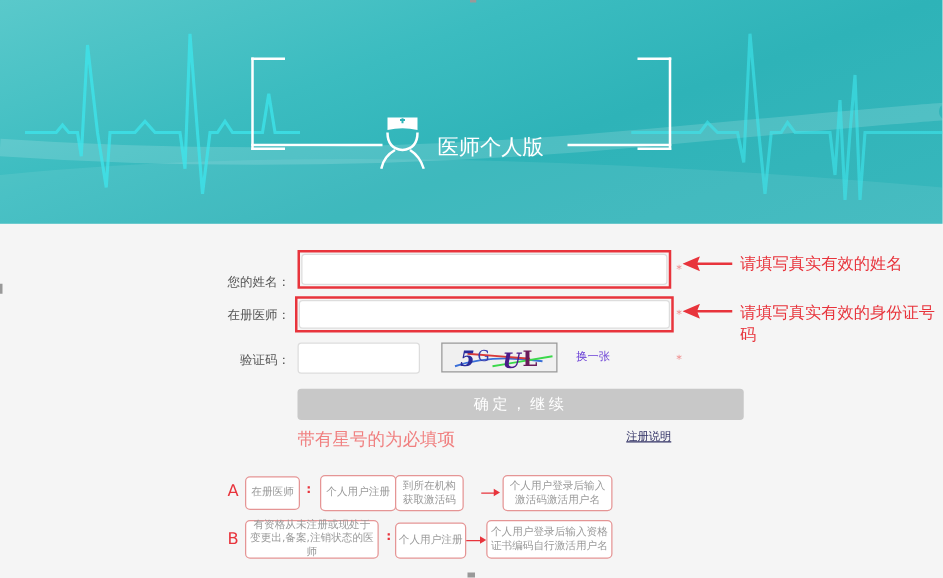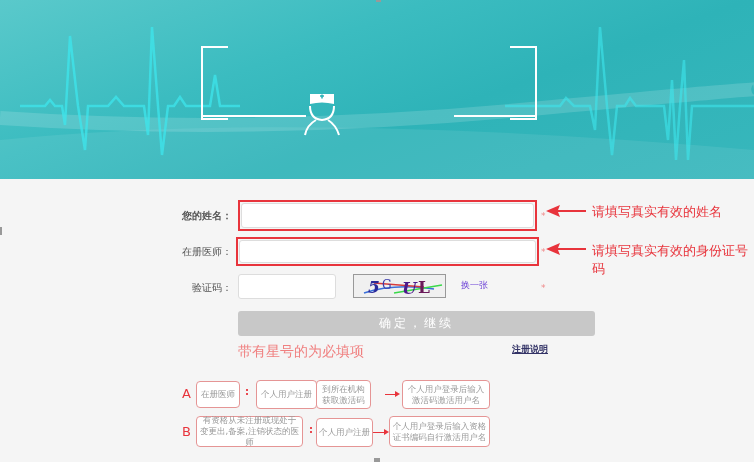--- a/index.html
+++ b/index.html
@@ -21,21 +21,21 @@
   .field { position:absolute; background:#fff; border:1px solid #ddd; border-radius:3px; box-sizing:border-box; }
   .hl { position:absolute; border:2px solid #e8343c; box-sizing:border-box; }
   .star { position:absolute; color:#f08a8a; font-size:9px; }
   .arrow { position:absolute; }
   .note { position:absolute; color:#e8343c; font-size:13px; line-height:18px; }
   .captcha { position:absolute; left:353px; top:274px; width:93px; height:24px; border:1px solid #999; background:#f0f0f0; box-sizing:border-box; }
   .change-link { position:absolute; left:461px; top:279px; font-size:9px; color:#6a3fd6; }
   .submit { position:absolute; left:238px; top:311px; width:357px; height:25px; background:#c8c8c8; border-radius:3px; color:#fff;
     font-size:12px; letter-spacing:3px; display:flex; align-items:center; justify-content:center; border:none; }
   .req-note { position:absolute; left:238px; top:343px; font-size:14px; color:#f08080; }
-  .help-link { position:absolute; left:512px; top:343px; font-size:9px; color:#336; text-decoration:underline;font-weight:bold; }
+  .help-link { position:absolute; left:501px; top:343px; font-size:9px; color:#336; text-decoration:underline; }
 
   .flow-letter { position:absolute; color:#e8343c; font-size:13px; }
   .fbox { position:absolute; border:1px solid #e59595; border-radius:4px; background:#fff; color:#999; font-size:8.5px;
     display:flex; align-items:center; justify-content:center; text-align:center; line-height:11px; box-sizing:border-box; padding:0 2px; }
   .fcolon { position:absolute; color:#e8343c; font-size:10px; font-weight:bold; }
   .farrow { position:absolute; height:0; border-top:1.5px solid #e8343c; }
   .farrow::after { content:""; position:absolute; right:-2px; top:-4.5px; border-left:5px solid #e8343c; border-top:3.5px solid transparent; border-bottom:3.5px solid transparent; }
   .edge-mark { position:absolute; background:#999; }
 </style>
 </head>
@@ -52,26 +52,27 @@
   <div class="br-left-bot"></div>
   <div class="bracket br-right"></div>
   <div class="br-right-bot"></div>
   <svg class="doctor-icon" width="40" height="44">
     <path d="M8 2 L32 2 L32 12 Q20 9 8 12 Z" fill="#fff"></path>
     <path d="M18 4 h4 M20 2.5 v4" stroke="#2eb3b8" stroke-width="1.6"></path>
     <path d="M8 14 Q8 27 20 28 Q32 27 32 14" stroke="#fff" stroke-width="2" fill="none"></path>
     <path d="M14 28 Q5 33 3 43" stroke="#fff" stroke-width="2" fill="none"></path>
     <path d="M26 28 Q34 33 37 43" stroke="#fff" stroke-width="2" fill="none"></path>
   </svg>
+  <div class="subtitle">医师个人版</div>
 </div>
 
 <div class="edge-mark" style="left:376px;top:0;width:5px;height:2px;"></div>
 <div class="edge-mark" style="left:0;top:227px;width:2px;height:8px;"></div>
 
-<div class="label" style="left:172px;top:209px;font-weight:bold;">您的姓名：</div>
+<div class="label" style="left:172px;top:219px;">您的姓名：</div>
 <div class="hl" style="left:238px;top:200px;width:299px;height:31px;"></div>
 <input class="field" style="left: 241px; top: 203px; width: 293px; height: 25px;" value="">
 <div class="star" style="left:541px;top:211px;">*</div>
 
 <div class="label" style="left:172px;top:245px;">在册医师：</div>
 <div class="hl" style="left:236px;top:237px;width:303px;height:29px;"></div>
 <input class="field" style="left: 239px; top: 240px; width: 297px; height: 23px;" value="">
 <div class="star" style="left:541px;top:247px;">*</div>
 
 <svg class="arrow" style="left:546px;top:205px;" width="40" height="12">

